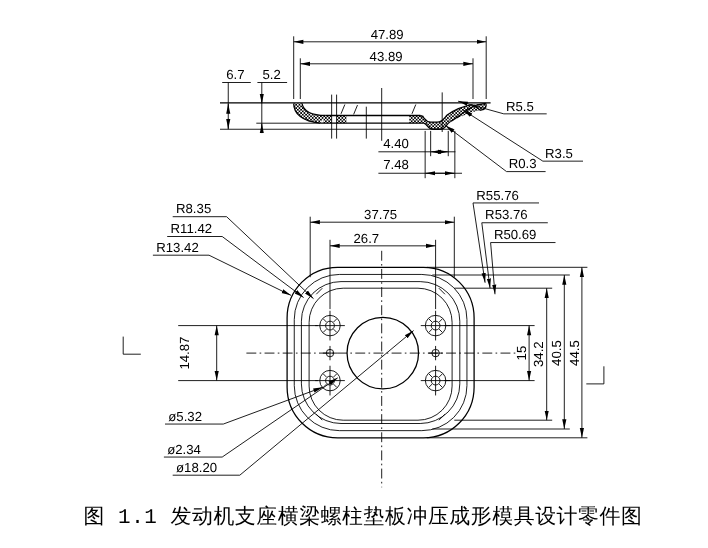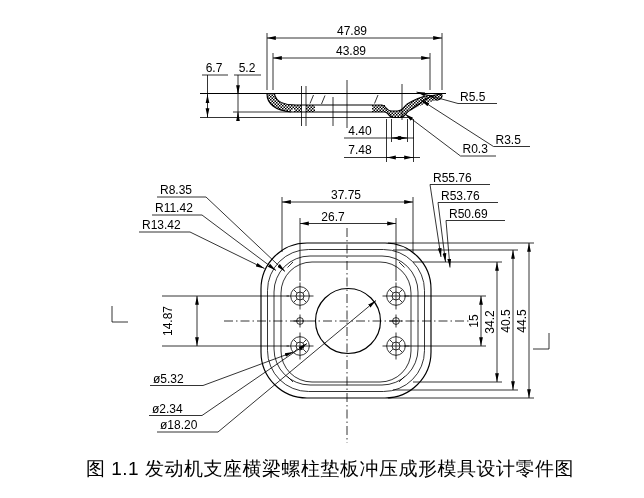--- a/index.html
+++ b/index.html
@@ -9,21 +9,21 @@
     position:relative;
   }
   #drawing{position:absolute;left:0;top:0;}
   svg text{
     font-family:"Liberation Sans","DejaVu Sans",sans-serif;
     font-size:12px;fill:#000;
   }
   .caption{
     position:absolute;left:16px;right:0;top:456px;
     text-align:center;
-    font-family:Liberation Sans, sans-serif;
+    font-family:Liberation Mono, monospace;
     font-size:19px;color:#000;letter-spacing:0.5px;
     white-space:nowrap;
   }
   .thick{stroke:#000;stroke-width:1.15;fill:none;}
   .thin{stroke:#000;stroke-width:0.8;fill:none;}
   .cl{stroke:#000;stroke-width:0.8;fill:none;stroke-dasharray:9 3 1.5 3;}
   .chkfill{fill:url(#chk);stroke:none;}
 </style>
 </head>
 <body>

